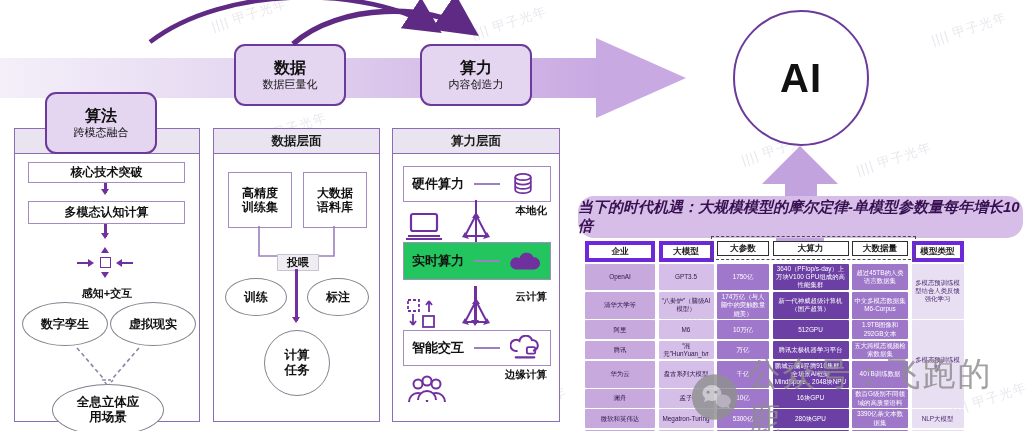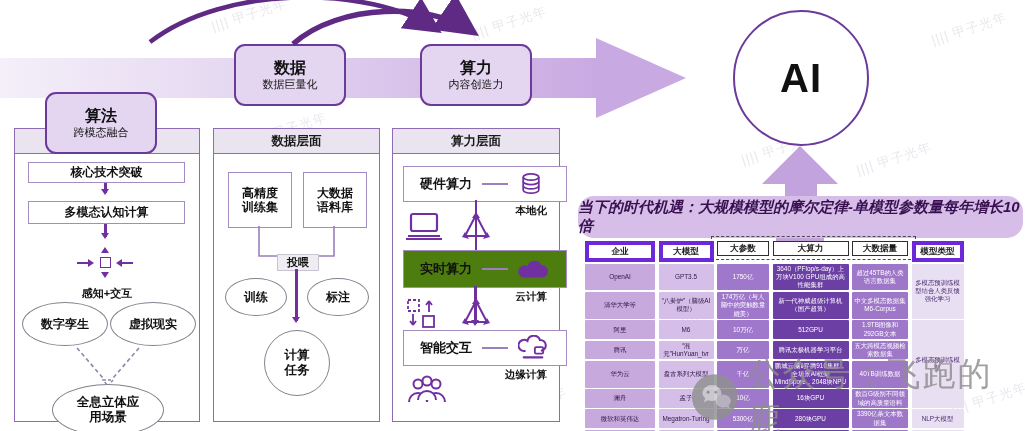--- a/index.html
+++ b/index.html
@@ -49,21 +49,21 @@
   .tri.up{border-left:4.6px solid transparent;border-right:4.6px solid transparent;border-bottom:6.6px solid #7030A0;}
   .tri.down{border-left:4.6px solid transparent;border-right:4.6px solid transparent;border-top:6.6px solid #7030A0;}
   .tri.right{border-top:4.6px solid transparent;border-bottom:4.6px solid transparent;border-left:6.6px solid #7030A0;}
   .tri.left{border-top:4.6px solid transparent;border-bottom:4.6px solid transparent;border-right:6.6px solid #7030A0;}
   .hstem{position:absolute;height:2.4px;background:#7030A0;}
   .csq{position:absolute;width:9px;height:9px;border:1.6px solid #7030A0;background:#fff;}
   .lbl{position:absolute;font-weight:bold;font-size:11px;color:#111;}
   .feed{position:absolute;background:#EFEDF2;border:1px solid #C9C4D2;font-weight:bold;font-size:11px;
         display:flex;align-items:center;justify-content:center;color:#111;}
   .crow{position:absolute;border:1px solid #A58BC4;background:#fff;display:flex;align-items:center;
-        padding:0 16px;gap:6px;}
+        padding:0 8px;gap:6px;}
   .crow .cl{font-weight:bold;font-size:13px;color:#111;flex:0 0 auto;}
   .crow .dash{flex:1;height:2px;background:#9B7FBE;margin:0 4px;max-width:26px;}
   .tag{position:absolute;font-weight:bold;font-size:10.5px;color:#111;}
 
   
   .mtable{left:585px;top:241px;width:380px;display:grid;
         grid-template-columns:70px 55px 52px 76px 56px 52px;gap:1.5px 3.5px;
         grid-auto-rows:minmax(10.5px,auto);z-index:3;}
   .th{background:#fff;border:4px solid #6d28d9;font-weight:bold;font-size:8.6px;color:#1a1a1a;
         display:flex;align-items:center;justify-content:center;height:13px;}
@@ -193,21 +193,21 @@
       <div class="vline" style="left:82px;top:46px;height:50px;"></div>
       <svg class="abs" style="left:12px;top:58px;" width="38" height="30" viewBox="0 0 38 30">
         <rect x="6" y="2" width="26" height="17" rx="2" fill="none" stroke="#7030A0" stroke-width="2.2"></rect>
         <path d="M3,24 L35,24 M1,27 L37,27" stroke="#7030A0" stroke-width="2.2"></path>
       </svg>
       <svg class="abs" style="left:66px;top:56px;" width="34" height="34" viewBox="0 0 34 34">
         <path d="M17,5 L28,26 L6,26 Z" fill="none" stroke="#7030A0" stroke-width="2"></path>
         <path d="M17,2 L21,8 L13,8 Z M31,27 L24,29 L28,22 Z M3,27 L10,29 L6,22 Z" fill="#7030A0"></path>
       </svg>
 
-      <div class="crow" style="left:10px;top:96px;width:130px;height:36px;background:#4d7c0f;">
+      <div class="crow" style="left:10px;top:88px;width:130px;height:36px;background:#22c55e;">
         <span class="cl">实时算力</span>
         <span class="dash"></span>
         <svg width="30" height="22" viewBox="0 0 32 22">
           <path d="M8,20 a6.5,6.5 0 1 1 2,-12 a8,8 0 0 1 15,-1 a5.5,5.5 0 0 1 1,13 Z" fill="#7030A0"></path>
         </svg>
       </div>
       <div class="tag" style="right:12px;top:136px;">云计算</div>
       <div class="v-arrow" style="left:81px;top:132px;height:38px;"></div>
       <svg class="abs" style="left:12px;top:144px;" width="32" height="32" viewBox="0 0 32 32">
         <rect x="3" y="2" width="11" height="11" fill="none" stroke="#7030A0" stroke-width="1.8" stroke-dasharray="3 2"></rect>

